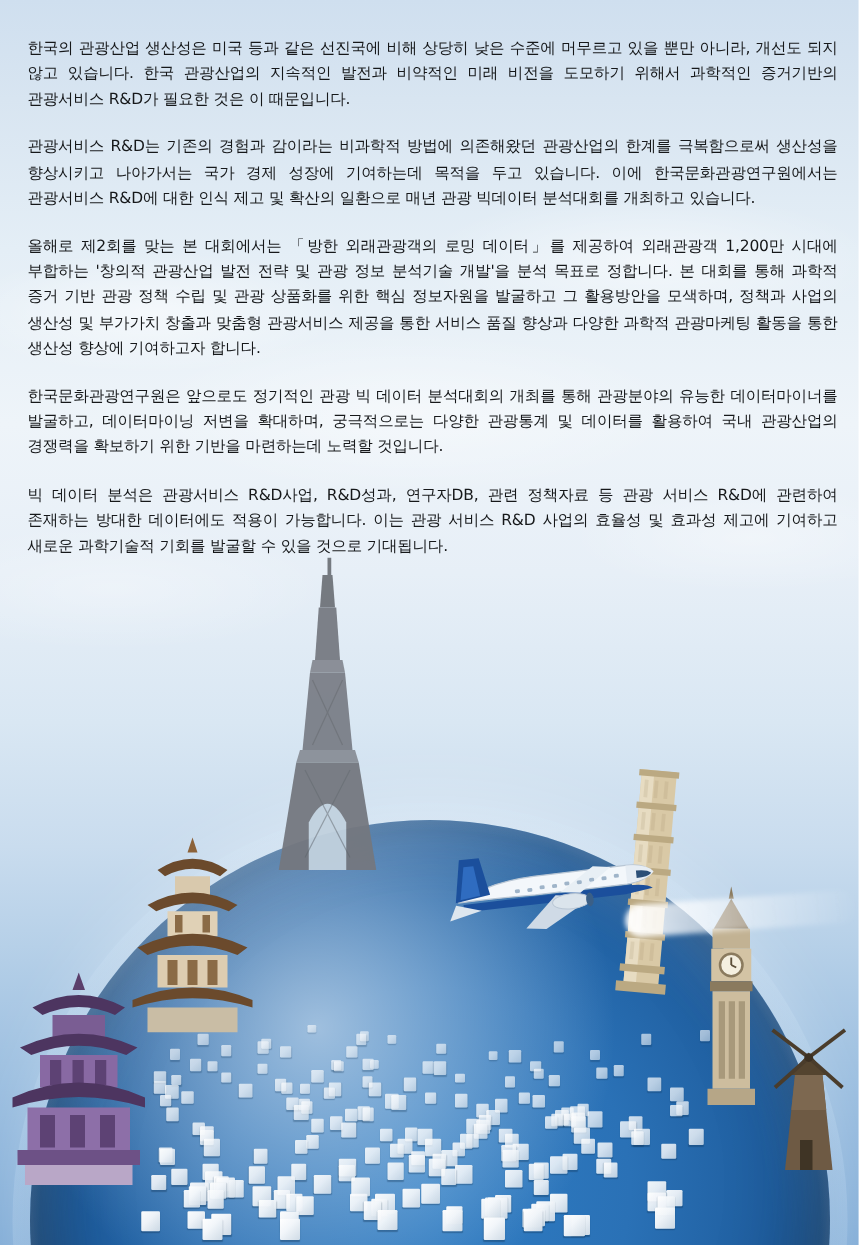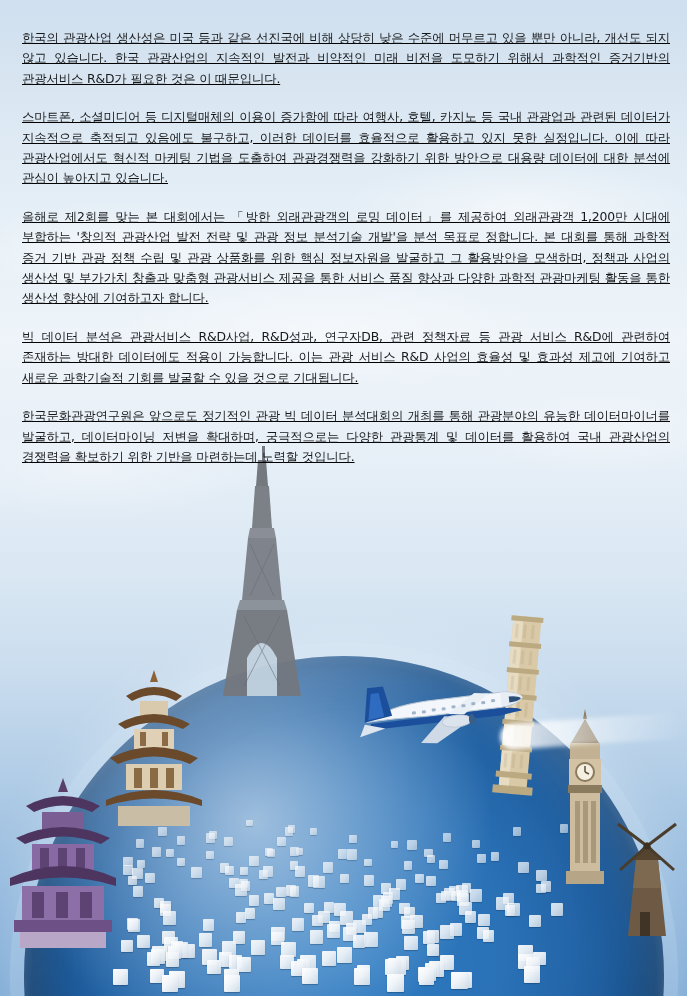--- a/index.html
+++ b/index.html
@@ -39,21 +39,20 @@
         #7fabd6 100%);
   }
 
   
   #text-block {
     position: absolute;
     left: 22px;
     top: 28px;
     width: 648px;
     z-index: 6;
-    text-decoration: underline;
   }
   .para {
     color: #16181a;
     font-size: 12.4px;
     line-height: 20.3px;
     text-align: justify;
     text-justify: inter-character;
     margin: 0 0 18.5px 0;
     letter-spacing: -0.15px;
     word-break: keep-all;
@@ -154,24 +153,24 @@
   #bigben { left: 556px; bottom: 112px; width: 58px; height: 175px; }
   #windmill { left: 614px; bottom: 60px; width: 66px; height: 120px; }
 </style>
 </head>
 <body>
 
 <div id="page">
 
   <div id="text-block">
     <p class="para">한국의 관광산업 생산성은 미국 등과 같은 선진국에 비해 상당히 낮은 수준에 머무르고 있을 뿐만 아니라, 개선도 되지 않고 있습니다. 한국 관광산업의 지속적인 발전과 비약적인 미래 비전을 도모하기 위해서 과학적인 증거기반의 관광서비스 R&amp;D가 필요한 것은 이 때문입니다.</p>
-    <p class="para">스마트폰, 소셜미디어 등 디지털매체의 이용이 증가함에 따라 여행사, 호텔, 카지노 등 국내 관광업과 관련된 데이터가 지속적으로 축적되고 있음에도 불구하고, 이러한 데이터를 효율적으로 활용하고 있지 못한 실정입니다. 이에 따라 관광산업에서도 혁신적 마케팅 기법을 도출하여 관광경쟁력을 강화하기 위한 방안으로 대용량 데이터에 대한 분석에 관심이 높아지고 있습니다.</p>
+    <p class="para">관광서비스 R&amp;D는 기존의 경험과 감이라는 비과학적 방법에 의존해왔던 관광산업의 한계를 극복함으로써 생산성을 향상시키고 나아가서는 국가 경제 성장에 기여하는데 목적을 두고 있습니다. 이에 한국문화관광연구원에서는 관광서비스 R&amp;D에 대한 인식 제고 및 확산의 일환으로 매년 관광 빅데이터 분석대회를 개최하고 있습니다.</p>
     <p class="para">올해로 제2회를 맞는 본 대회에서는 「방한 외래관광객의 로밍 데이터」를 제공하여 외래관광객 1,200만 시대에 부합하는 '창의적 관광산업 발전 전략 및 관광 정보 분석기술 개발'을 분석 목표로 정합니다. 본 대회를 통해 과학적 증거 기반 관광 정책 수립 및 관광 상품화를 위한 핵심 정보자원을 발굴하고 그 활용방안을 모색하며, 정책과 사업의 생산성 및 부가가치 창출과 맞춤형 관광서비스 제공을 통한 서비스 품질 향상과 다양한 과학적 관광마케팅 활동을 통한 생산성 향상에 기여하고자 합니다.</p>
+    <p class="para">한국문화관광연구원은 앞으로도 정기적인 관광 빅 데이터 분석대회의 개최를 통해 관광분야의 유능한 데이터마이너를 발굴하고, 데이터마이닝 저변을 확대하며, 궁극적으로는 다양한 관광통계 및 데이터를 활용하여 국내 관광산업의 경쟁력을 확보하기 위한 기반을 마련하는데 노력할 것입니다.</p>
     <p class="para">빅 데이터 분석은 관광서비스 R&amp;D사업, R&amp;D성과, 연구자DB, 관련 정책자료 등 관광 서비스 R&amp;D에 관련하여 존재하는 방대한 데이터에도 적용이 가능합니다. 이는 관광 서비스 R&amp;D 사업의 효율성 및 효과성 제고에 기여하고 새로운 과학기술적 기회를 발굴할 수 있을 것으로 기대됩니다.</p>
-    <p class="para">한국문화관광연구원은 앞으로도 정기적인 관광 빅 데이터 분석대회의 개최를 통해 관광분야의 유능한 데이터마이너를 발굴하고, 데이터마이닝 저변을 확대하며, 궁극적으로는 다양한 관광통계 및 데이터를 활용하여 국내 관광산업의 경쟁력을 확보하기 위한 기반을 마련하는데 노력할 것입니다.</p>
   </div>
 
   <div id="horizon-glow"></div>
 
   <svg id="eiffel" class="landmark" viewBox="0 0 96 250" width="96" height="250" aria-hidden="true">
     <g fill="#6f737a" opacity="0.95">
       <path d="M48 0 l3 0 l0 14 l-3 0 z"></path>
       <path d="M44 14 l8 0 l2 26 l-12 0 z"></path>
       <path d="M41 40 l14 0 l3 42 l-20 0 z" fill="#777b82"></path>
       <path d="M36 82 l24 0 l2 10 l-28 0 z" fill="#868b93"></path>

